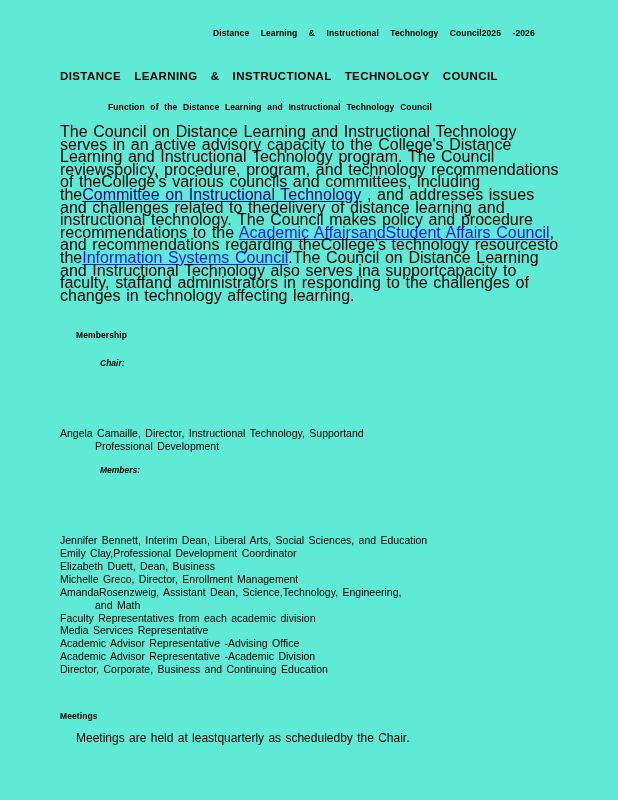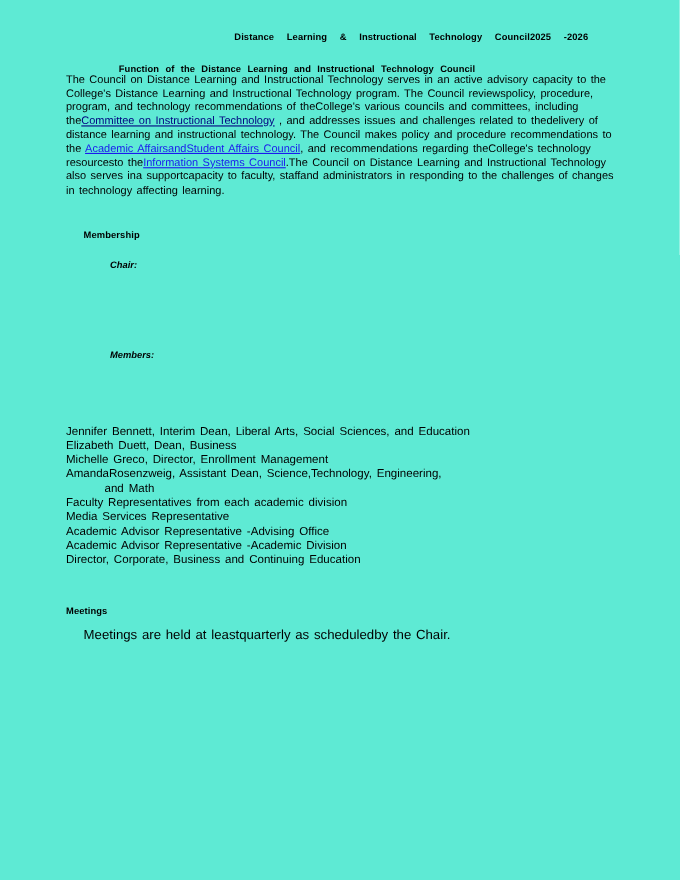--- a/index.html
+++ b/index.html
@@ -48,22 +48,23 @@
     font-size: 8.5px;
     font-weight: bold;
     line-height: 10px;
     text-align: justify;
     text-align-last: justify;
     white-space: nowrap;
     letter-spacing: 0.1px;
     padding-left: 48px;
   }
   .body-par {
+    margin-top: 14px;
     width: 506px;
-    font-size: 10px;
+    font-size: 16px;
     line-height: 12.6px;
     word-spacing: 1.2px;
   }
   .body-par a { cursor: pointer; }
   a.link-blue { color: var(--link-blue); text-decoration: underline; }
   a.link-dark { color: var(--link-dark); text-decoration: underline; }
   .section-heading {
     font-size: 8.5px;
     font-weight: bold;
     line-height: 10px;
@@ -102,35 +103,41 @@
     margin-left: 16px;
   }
 </style>
 </head>
 <body>
 
 <div class="page">
 
   <div class="doc-header">Distance Learning &amp; Instructional Technology Council2025 -2026</div>
 
+  <div class="doc-title">DISTANCE LEARNING &amp; INSTRUCTIONAL TECHNOLOGY COUNCIL</div>
 
   <div class="doc-subtitle">Function of the Distance Learning and Instructional Technology Council</div>
 
   <p class="body-par"><span>The Council on Distance Learning and Instructional Technology serves in an active advisory capacity to the College's Distance Learning and Instructional Technology program. The Council reviewspolicy, procedure, program, and technology recommendations of theCollege's various councils and committees, including the</span><a class="link-dark">Committee on Instructional Technology</a><span> , and addresses issues and challenges related to thedelivery of distance learning and instructional technology. The Council makes policy and procedure recommendations to the </span><a class="link-blue">Academic AffairsandStudent Affairs Council</a><span>, and recommendations regarding theCollege's technology resourcesto the</span><a class="link-blue">Information Systems Council</a><span>.The Council on Distance Learning and Instructional Technology also serves ina supportcapacity to faculty, staffand administrators in responding to the challenges of changes in technology affecting learning.</span></p>
 
   <div class="section-heading membership-heading">Membership</div>
 
   <div class="member-row chair-row">
     <div class="member-label">Chair:</div>
+    <div class="member-value">
+      <div class="member-line">Angela Camaille, Director, Instructional Technology, Supportand</div>
+      <div class="member-line indent">Professional Development</div>
+    </div>
   </div>
 
   <div class="member-row members-row">
     <div class="member-label">Members:</div>
     <div class="member-value">
       <div class="member-line">Jennifer Bennett, Interim Dean, Liberal Arts, Social Sciences, and Education</div>
+      <div class="member-line">Emily Clay,Professional Development Coordinator</div>
       <div class="member-line">Elizabeth Duett, Dean, Business</div>
       <div class="member-line">Michelle Greco, Director, Enrollment Management</div>
       <div class="member-line">AmandaRosenzweig, Assistant Dean, Science,Technology, Engineering,</div>
       <div class="member-line indent">and Math</div>
       <div class="member-line">Faculty Representatives from each academic division</div>
       <div class="member-line">Media Services Representative</div>
       <div class="member-line">Academic Advisor Representative -Advising Office</div>
       <div class="member-line">Academic Advisor Representative -Academic Division</div>
       <div class="member-line">Director, Corporate, Business and Continuing Education</div>
     </div>

